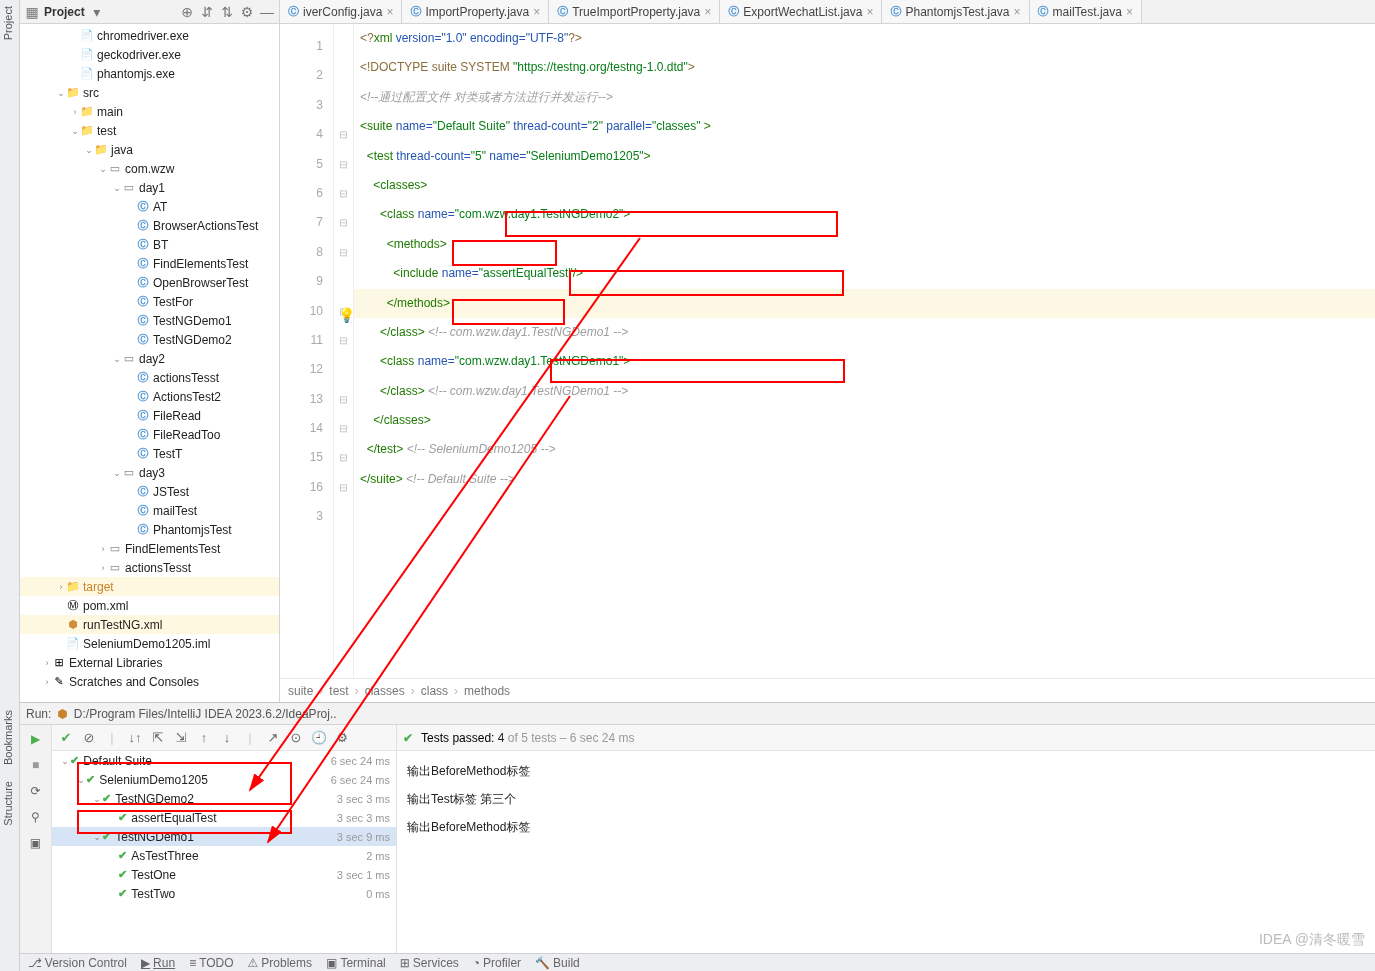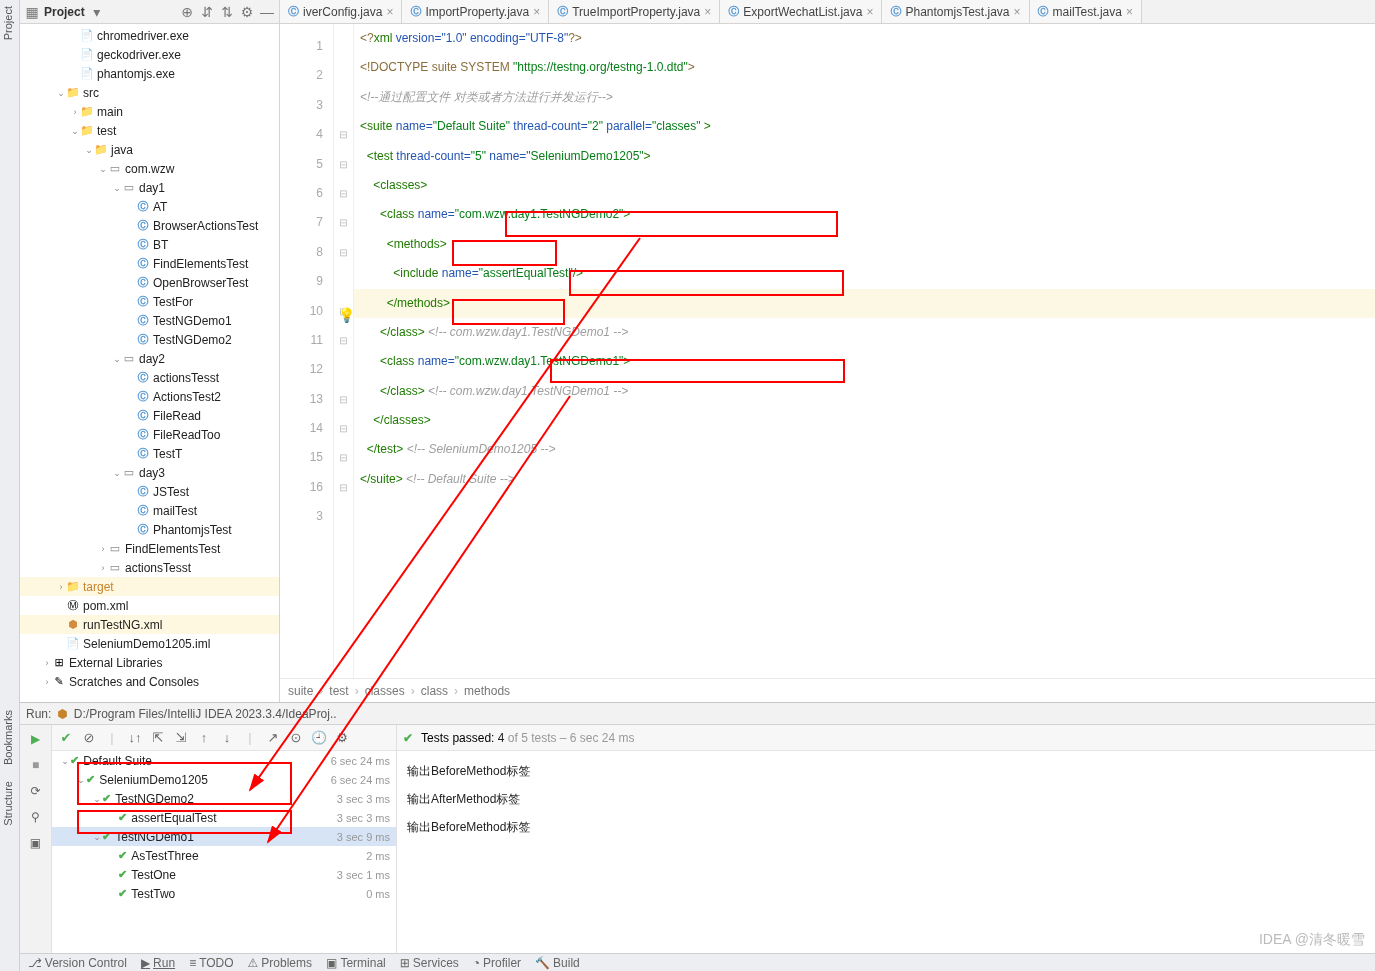--- a/index.html
+++ b/index.html
@@ -380,21 +380,21 @@
     <span class="bc-sep">›</span>
     <span>class</span>
     <span class="bc-sep">›</span>
     <span>methods</span>
   </div>
 
 <div class="run-panel">
   <div class="run-header">
     <span>Run:</span>
     <span style="color:#c7832b">⬢</span>
-    <span>D:/Program Files/IntelliJ IDEA 2023.3.4/IdeaProj..</span>
+    <span>D:/Program Files/IntelliJ IDEA 2023.6.2/IdeaProj..</span>
   </div>
   <div class="run-body">
     <div class="run-left-tb">
       <div class="rb" style="color:#4caf50">▶</div>
       <div class="rb" style="color:#999">■</div>
       <div class="rb">⟳</div>
       <div class="rb">⚲</div>
       <div class="rb">▣</div>
     </div>
     <div class="run-mid">
@@ -469,21 +469,21 @@
     </div>
     <div class="run-right">
       <div class="run-status">
         <span class="ok">✔</span>
         <span>
           <span>Tests passed: </span><span style="color:#222">4</span><span style="color:#999"> of 5 tests – </span><span style="color:#999">6 sec 24 ms</span>
         </span>
       </div>
       <div class="run-output" id="run-output">
           <div>输出BeforeMethod标签</div>
-          <div>输出AfterMethod标签</div>
+          <div>输出Test标签 第三个</div>
           <div>输出BeforeMethod标签</div>
         </div>
     </div>
   </div>
 </div>
 
 <div class="bottom-bar" id="bottom-bar">
     <div class="btab">
       <span>⎇</span>
       <span>Version Control</span>

